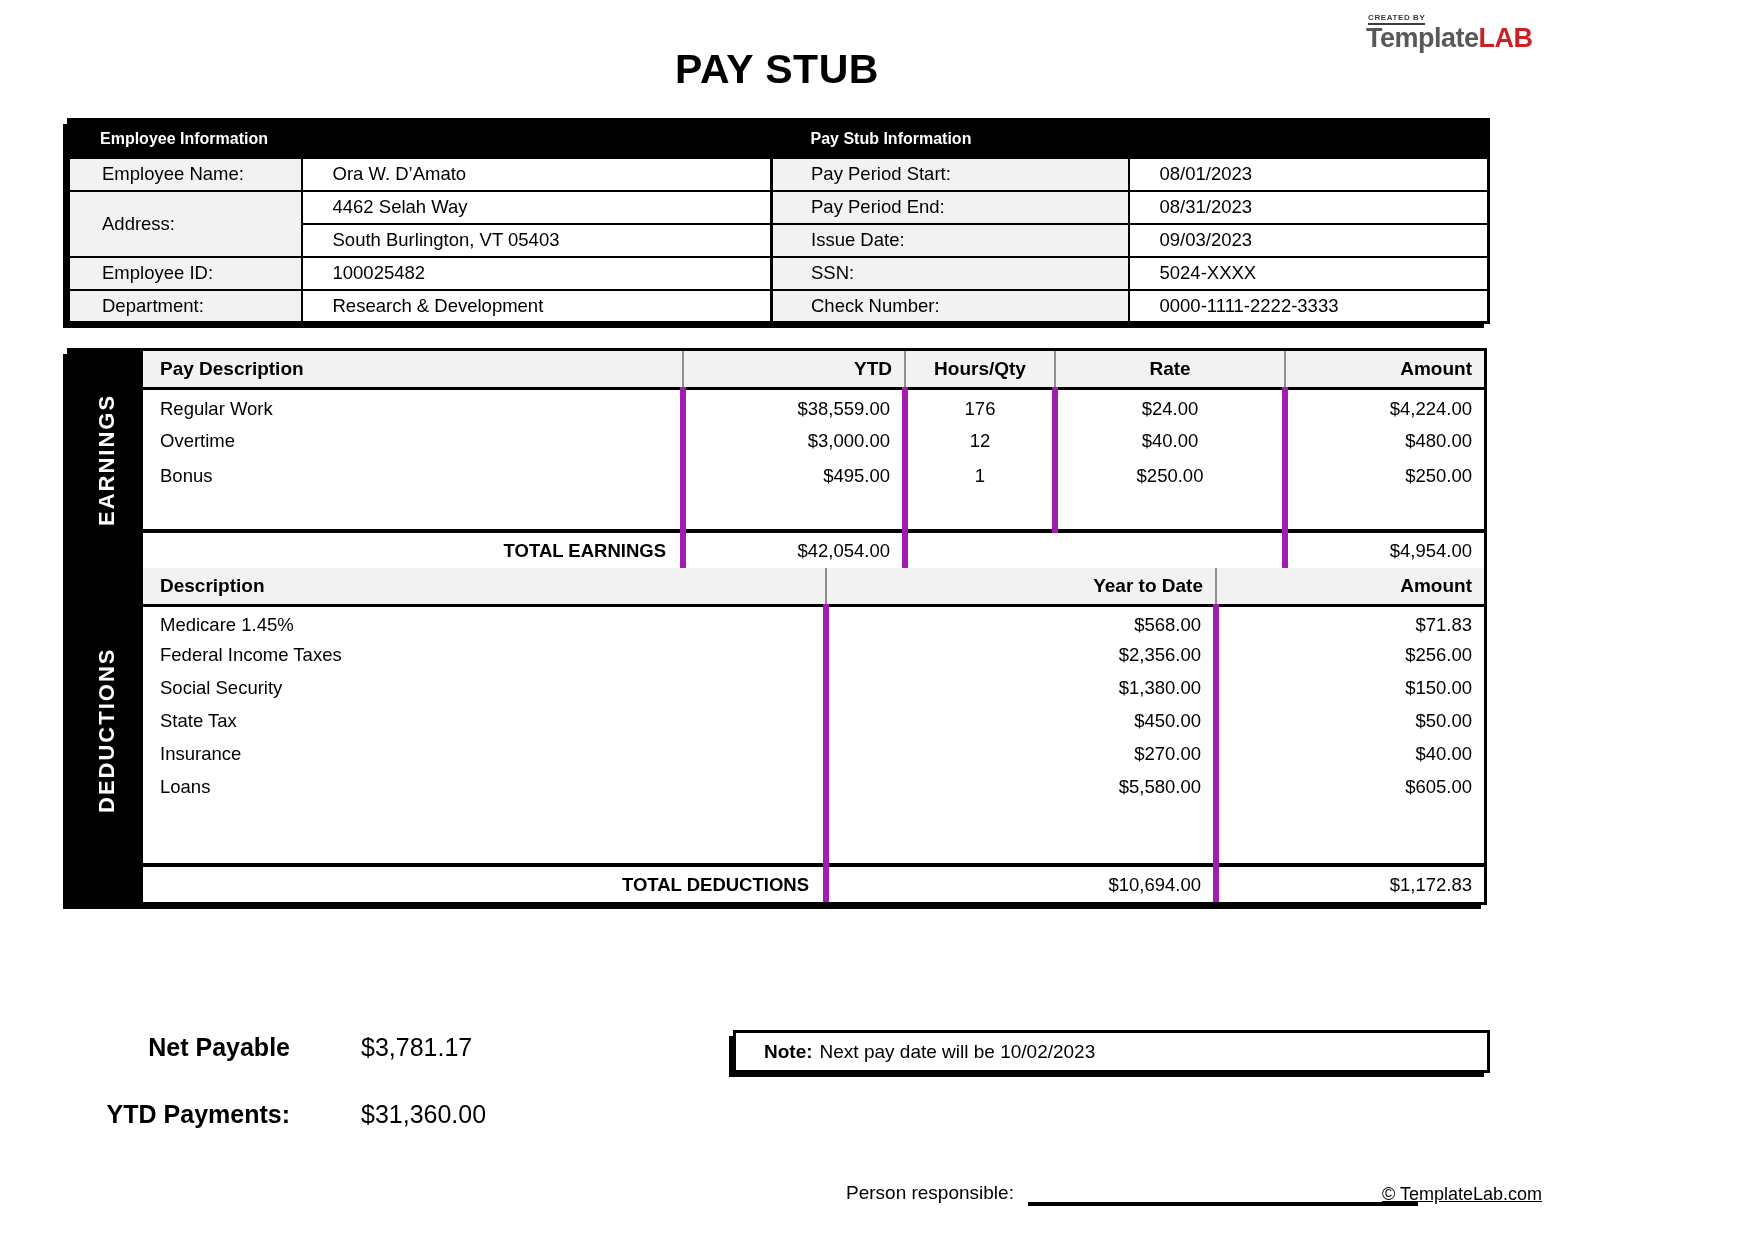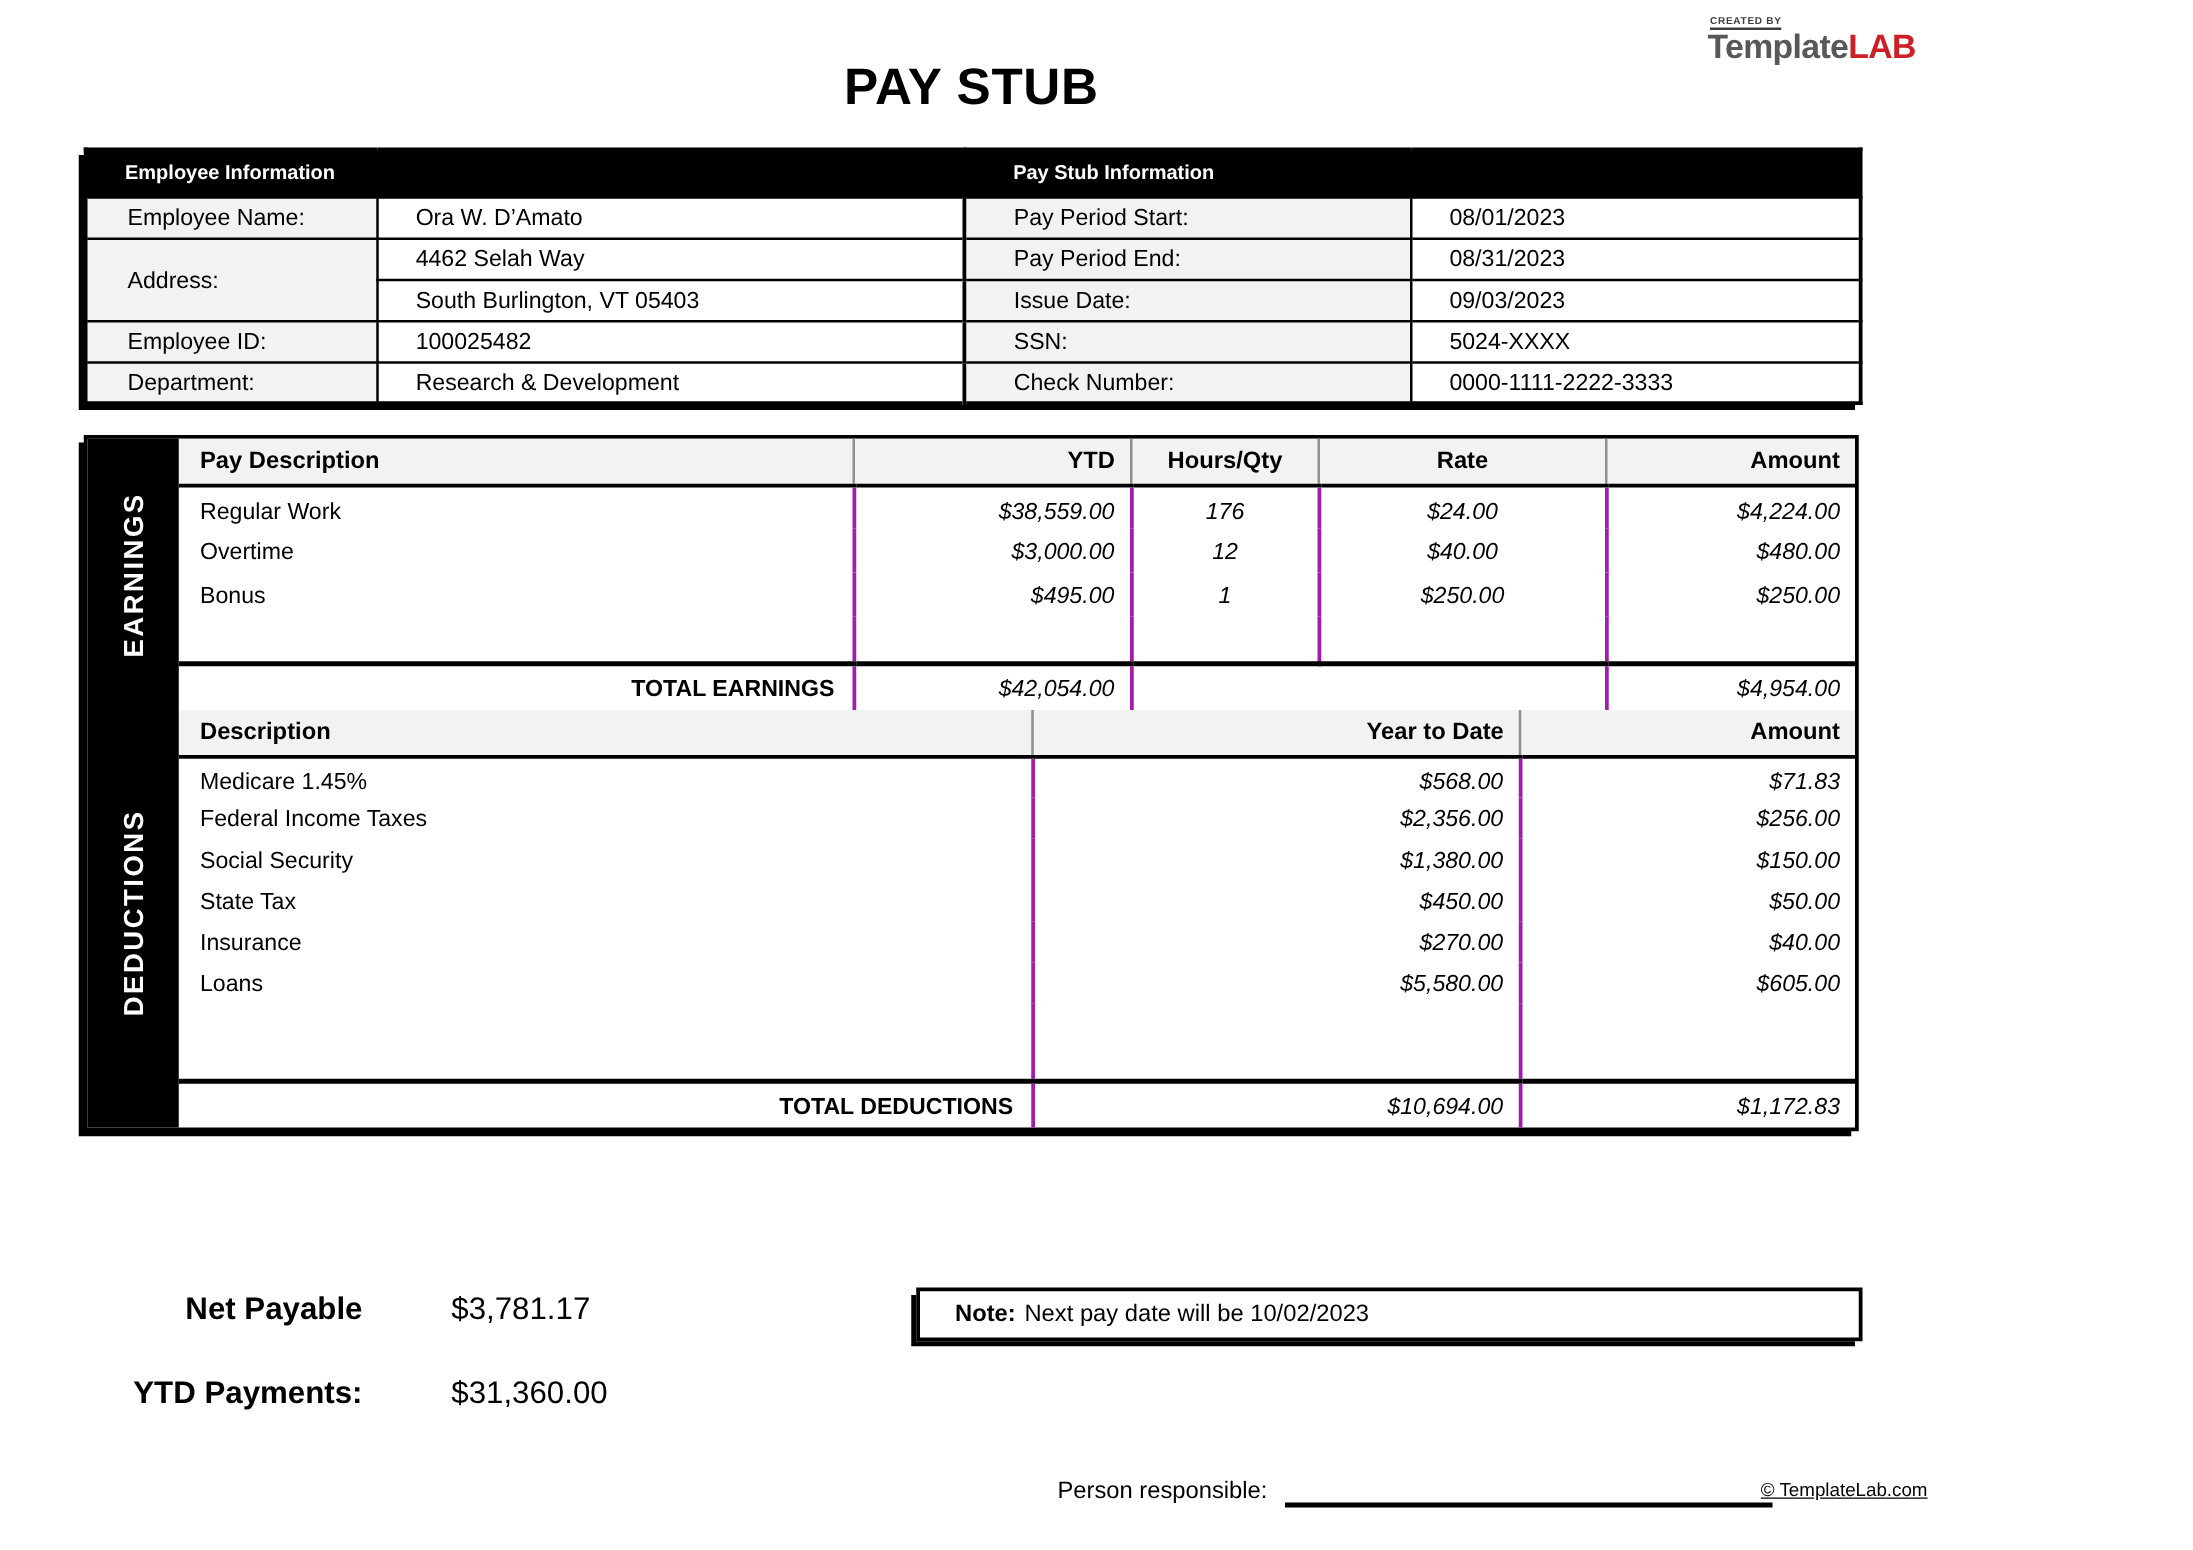--- a/index.html
+++ b/index.html
@@ -68,21 +68,21 @@
     background:#f2f2f2; font-weight:bold; font-size:19px; height:37px;
     border-bottom:3px solid #000;
   }
   tr.hrow td + td { border-left:2px solid #8f8f8f; }
 
   
   td.c-desc  { text-align:left;  padding-left:17px; }
   td.c-right { text-align:right; padding-right:12px; }
   td.c-center{ text-align:center; }
   tr.drow td { height:35px; border-bottom:none; }
-  tr.drow td + td, tr.spacer td + td, tr.trow td + td { border-left:3px solid #a21caf;font-style:italic; }
+  tr.drow td + td, tr.spacer td + td, tr.trow td + td { border-left:6px solid #a21caf; }
   tr.first-drow td { padding-top:6px; }
   tr.spacer td { height:38px; }
 
   
   tr.trow td { border-top:4px solid #000; height:37px; }
   td.total-lbl { font-weight:bold; font-size:19px; text-align:right; padding-right:14px; }
 
   table.ded tr.drow td { height:33px; }
   table.ded tr.spacer td { height:62px; }
 
@@ -100,21 +100,21 @@
   }
   .note-box .note-lbl { font-weight:bold; margin-right:7px; }
 
   .person-row {
     position:absolute; left:846px; top:1134px; display:flex; align-items:flex-end;margin-top:48px;
   }
   .person-row .plabel { font-size:19px; padding-bottom:2px; }
   .sig-line { width:390px; height:22px; border-bottom:4px solid #000; margin-left:14px; }
 
   .footer {
-    position:absolute; top:1184px; right:212px; font-size:15px;
+    position:absolute; top:1184px; right:212px; font-size:18px;
     text-decoration:underline; color:#000;
   }
 </style>
 </head>
 <body>
 
 <div class="page">
 
   <div class="logo">
     <span class="logo-top">CREATED BY</span>

